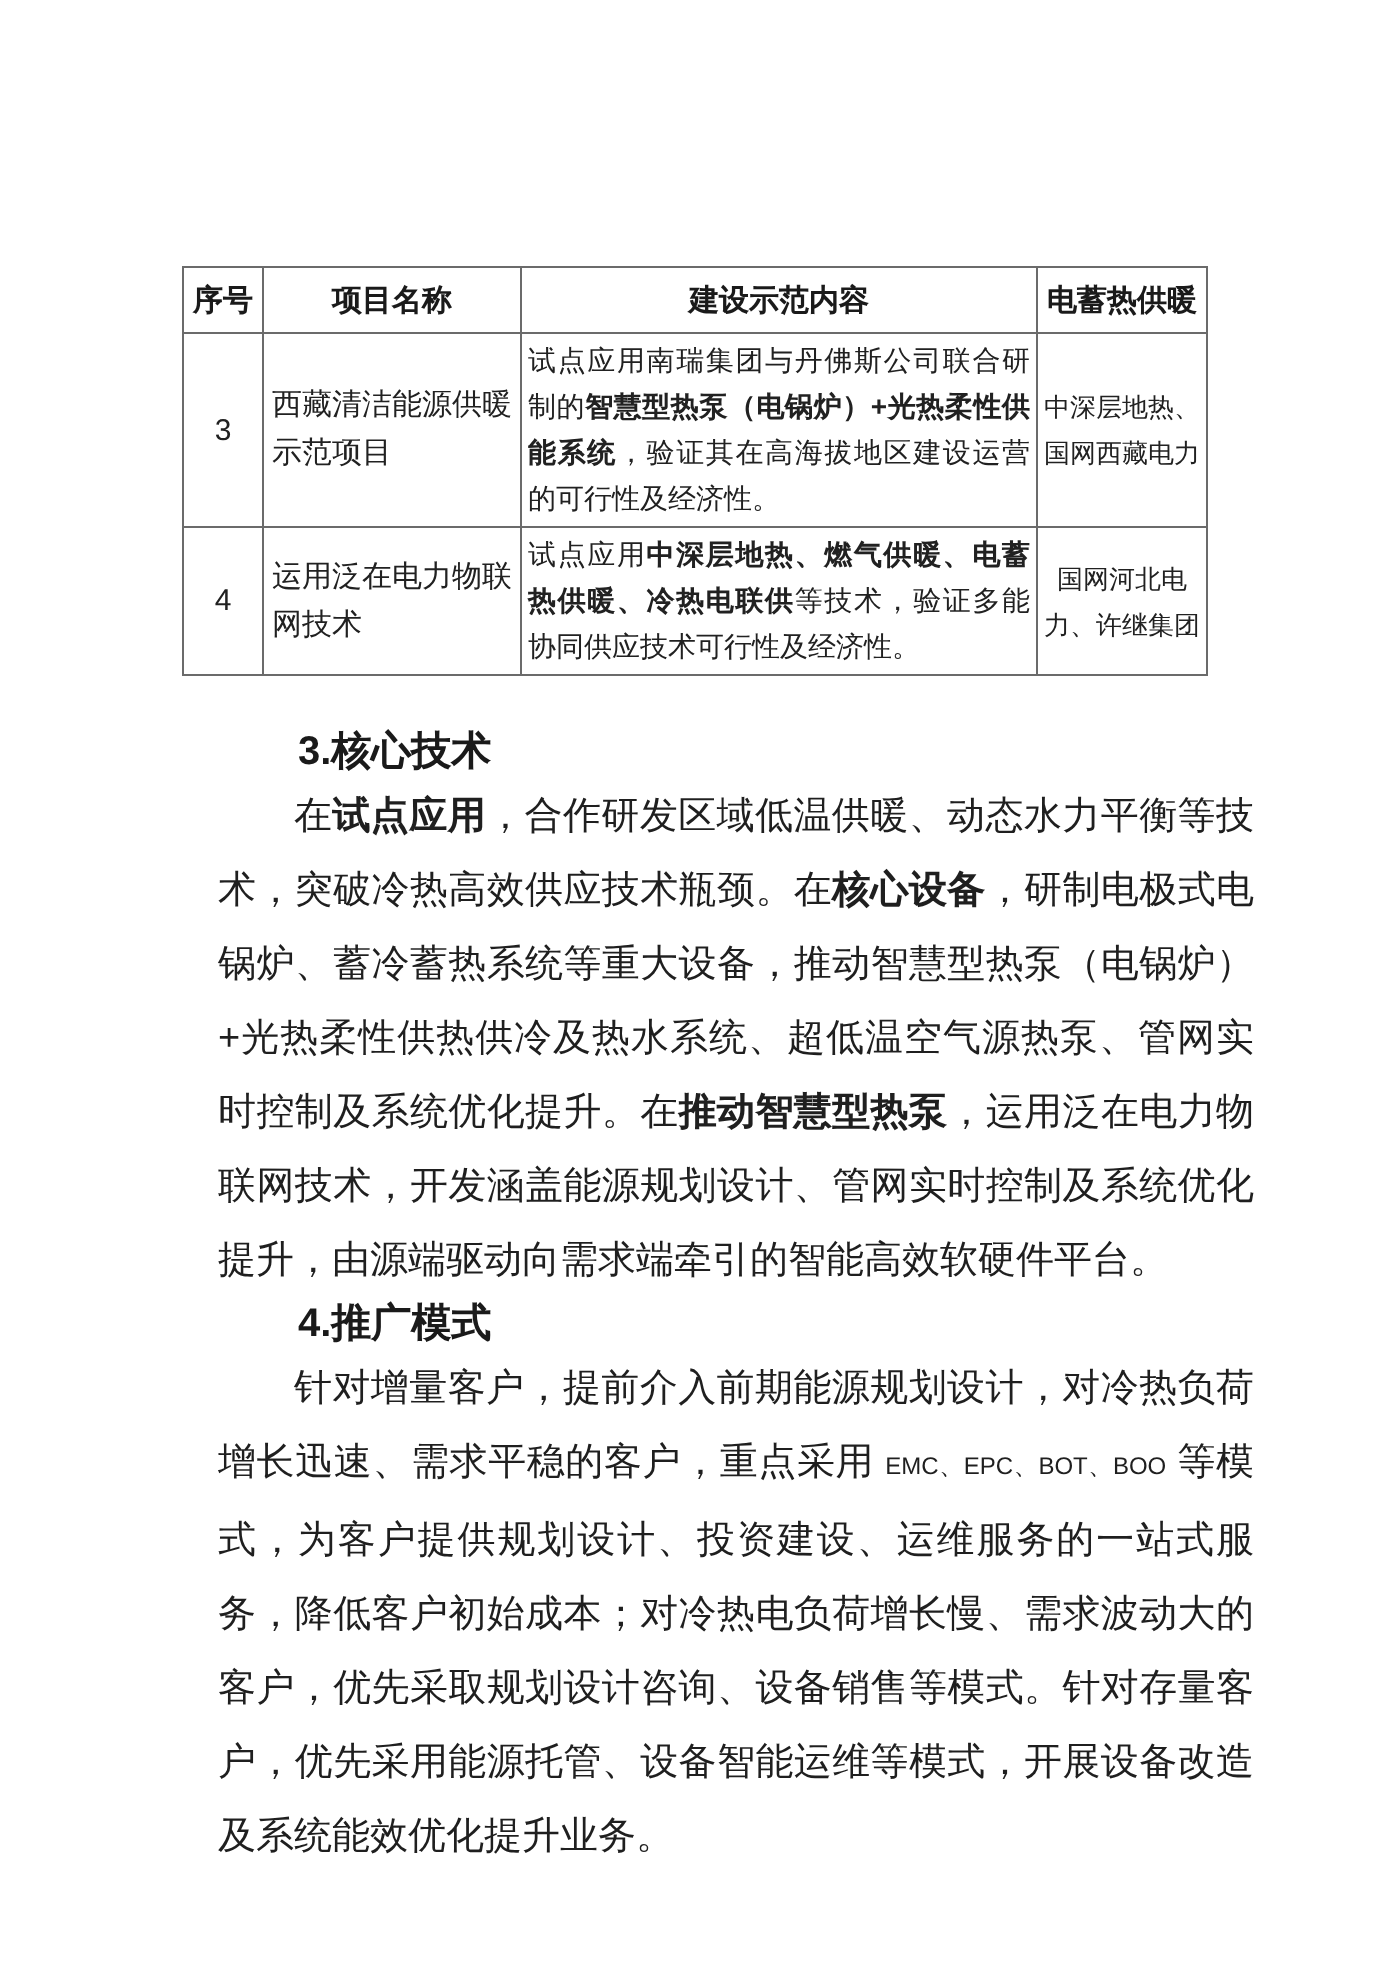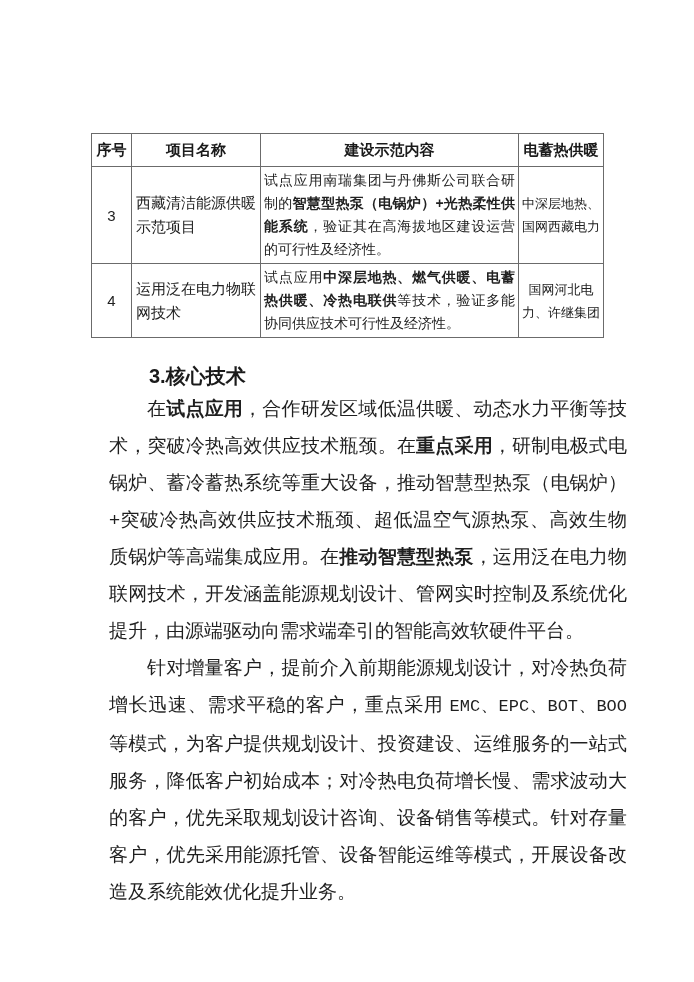--- a/index.html
+++ b/index.html
@@ -34,21 +34,21 @@
     text-align:center;
     color:#1a1a1a;
   }
   tbody tr:nth-child(1){height:94px;}
   tbody tr:nth-child(2){height:70px;}
   td.c-no{text-align:center;font-size:15px;}
   td.c-name{font-size:15px;text-align:justify;padding:2px 4px;line-height:24px;}
   td.c-content{font-size:14px;text-align:justify;padding:2px 3px;line-height:23px;}
   td.c-unit{font-size:13px;text-align:center;padding:2px 1px;line-height:23px;}
   .b{font-weight:bold;}
-  .latin{font-family:Liberation Mono, monospace;font-size:17px;}
+  .latin{font-family:Liberation Sans, sans-serif;font-size:12px;}
   .bodytext{
     position:absolute;
     left:88px;
     top:363px;
     width:518px;
     font-size:19px;
     line-height:37px;
     text-align:justify;
     color:#1f1f1f;
     margin-left:21px;
@@ -100,17 +100,18 @@
           <td class="c-no">4</td>
           <td class="c-name">运用泛在电力物联网技术</td>
           <td class="c-content"><span>试点应用</span><span class="b">中深层地热、燃气供暖、电蓄热供暖、冷热电联供</span><span>等技术，验证多能协同供应技术可行性及经济性。</span></td>
           <td class="c-unit">国网河北电力、许继集团</td>
         </tr>
       </tbody>
   </table>
 
   <div class="bodytext">
     <h3 class="sec">3.核心技术</h3>
-    <p class="para"><span>在</span><span class="b">试点应用</span><span>，合作研发区域低温供暖、动态水力平衡等技术，突破冷热高效供应技术瓶颈。在</span><span class="b">重点采用</span><span>，研制电极式电锅炉、蓄冷蓄热系统等重大设备，推动智慧型热泵（电锅炉）+突破冷热高效供应技术瓶颈、超低温空气源热泵、高效生物质锅炉等高端集成应用。在</span><span class="b">推动智慧型热泵</span><span>，运用泛在电力物联网技术，开发涵盖能源规划设计、管网实时控制及系统优化提升，由源端驱动向需求端牵引的智能高效软硬件平台。</span></p>
+    <p class="para"><span>在</span><span class="b">试点应用</span><span>，合作研发区域低温供暖、动态水力平衡等技术，突破冷热高效供应技术瓶颈。在</span><span class="b">核心设备</span><span>，研制电极式电锅炉、蓄冷蓄热系统等重大设备，推动智慧型热泵（电锅炉）+光热柔性供热供冷及热水系统、超低温空气源热泵、管网实时控制及系统优化提升。在</span><span class="b">推动智慧型热泵</span><span>，运用泛在电力物联网技术，开发涵盖能源规划设计、管网实时控制及系统优化提升，由源端驱动向需求端牵引的智能高效软硬件平台。</span></p>
+    <h3 class="sec">4.推广模式</h3>
     <p class="para"><span>针对增量客户，提前介入前期能源规划设计，对冷热负荷增长迅速、需求平稳的客户，重点采用 </span><span class="latin">EMC、EPC、BOT、BOO</span><span> 等模式，为客户提供规划设计、投资建设、运维服务的一站式服务，降低客户初始成本；对冷热电负荷增长慢、需求波动大的客户，优先采取规划设计咨询、设备销售等模式。针对存量客户，优先采用能源托管、设备智能运维等模式，开展设备改造及系统能效优化提升业务。</span></p>
   </div>
 
 </div>
 
 </body></html>

